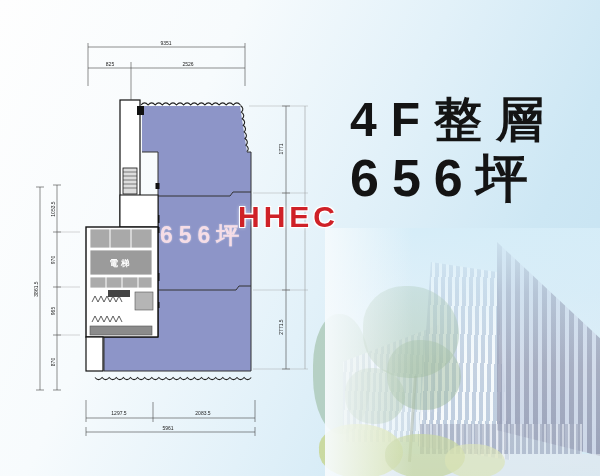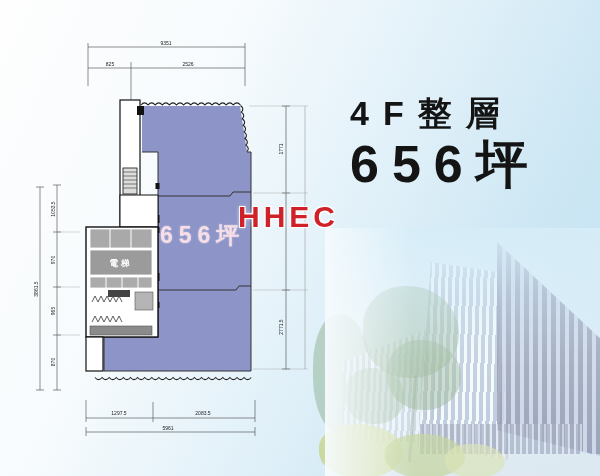--- a/index.html
+++ b/index.html
@@ -32,21 +32,21 @@
   .bush2{left:60px;top:206px;width:80px;height:44px;background:#aec478;opacity:.7;}
   .bush3{left:120px;top:216px;width:60px;height:34px;background:#cdd998;opacity:.65;}
   .photowash{position:absolute;left:0;top:0;width:100%;height:100%;
     background:linear-gradient(180deg,rgba(214,237,248,.95) 0%,rgba(224,241,250,.62) 26%,rgba(255,255,255,.38) 55%,rgba(255,255,255,.28) 100%);}
   .photofadeleft{position:absolute;left:0;top:0;width:100%;height:100%;
     background:linear-gradient(90deg,rgba(247,251,253,.9) 0%,rgba(247,251,253,0) 32%);}
   
   #plan-svg{position:absolute;left:0;top:0;}
   
   #big-title{position:absolute;left:350px;top:96px;color:#141414;font-weight:900;line-height:1;}
-  #title-floor{font-size:34px;letter-spacing:14px;}
+  #title-floor{font-size:48px;letter-spacing:14px;}
   #title-area{font-size:52px;letter-spacing:13px;margin-top:8px;}
   #area-watermark{
     position:absolute;left:160px;top:220px;font-size:23px;font-weight:bold;letter-spacing:6px;
     color:#f6dde6;text-shadow:0 0 2px rgba(255,255,255,.55);}
   #brand-block{position:absolute;left:196px;top:202px;line-height:1;}
   #brand-name{
     font-size:30px;font-weight:900;letter-spacing:4px;color:#cf2127;margin-left:42px;
     text-shadow:-1px -1px 0 #fff,1px -1px 0 #fff,-1px 1px 0 #fff,1px 1px 0 #fff,0 0 4px #fff;}
   #brand-company{
     font-size:26px;font-weight:bold;letter-spacing:1px;color:#8f8f9a;margin-top:1px;

